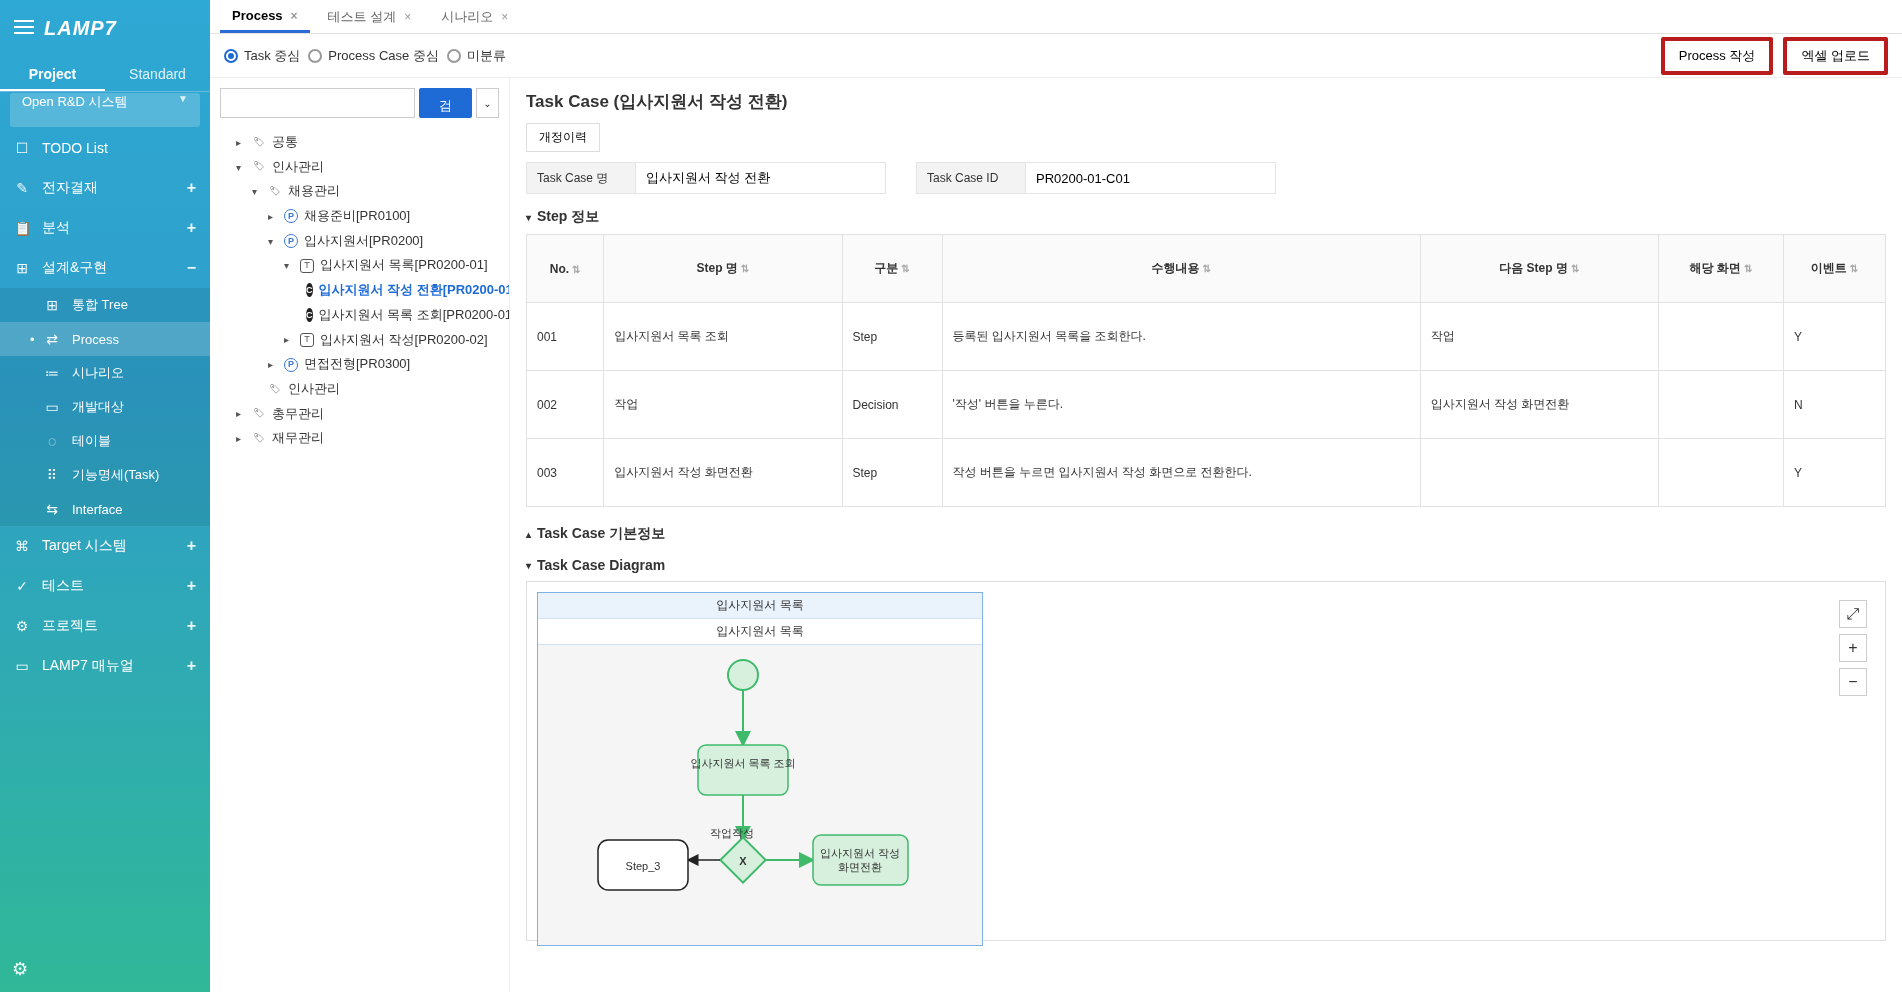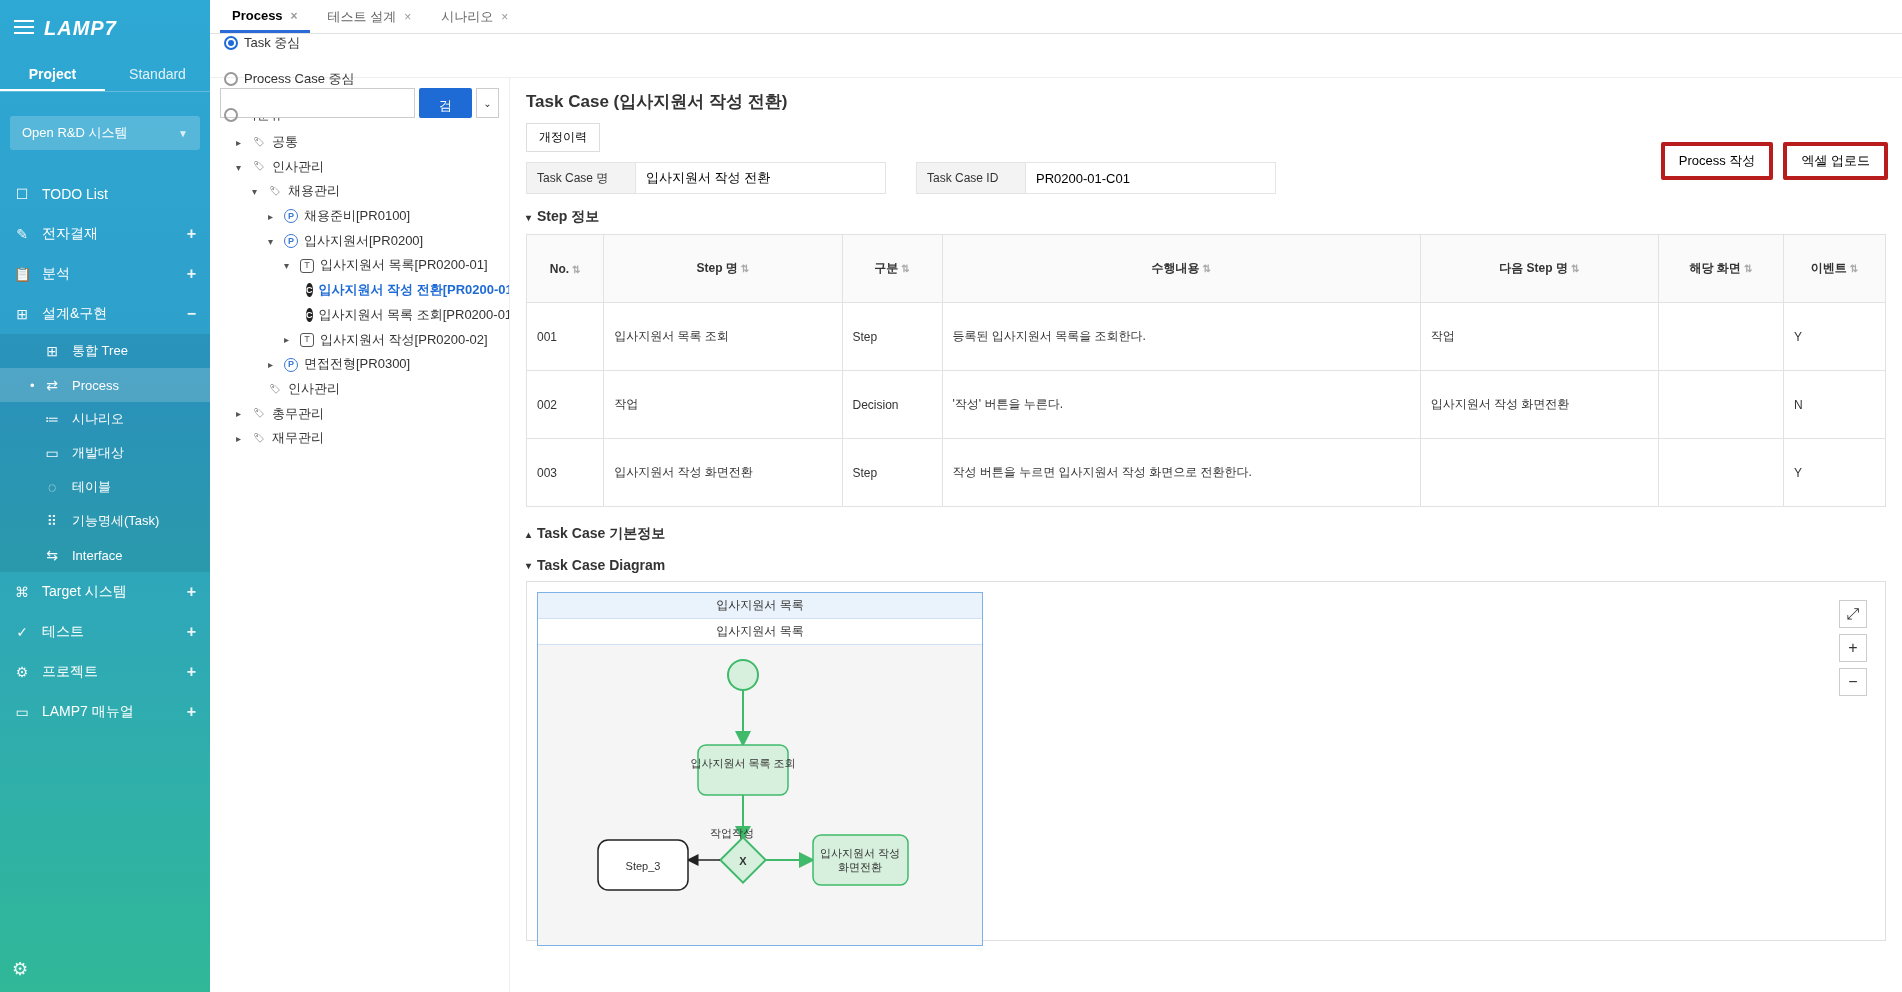--- a/index.html
+++ b/index.html
@@ -8,41 +8,41 @@
 
 
 .sidebar { width:210px; height:100%; background:linear-gradient(180deg,#2ea8d4 0%,#2e9fc9 40%,#30b898 100%); color:#fff; display:flex; flex-direction:column; }
 .sb-top { display:flex; align-items:center; height:56px; padding:0 14px; gap:10px; }
 .hamburger { width:20px; height:16px; cursor:pointer; }
 .hamburger span{ display:block; height:2px; background:#fff; margin-bottom:4px; }
 .logo { font-size:20px; font-weight:700; font-style:italic; letter-spacing:1px; }
 .sb-tabs { display:flex; height:36px; border-bottom:1px solid rgba(255,255,255,.25);}
 .sb-tab { flex:1; text-align:center; line-height:36px; font-size:14px; opacity:.85; cursor:pointer;}
 .sb-tab.active{ font-weight:700; opacity:1; border-bottom:2px solid #fff; }
-.sb-select { margin:24px 10px; height:34px; background:rgba(255,255,255,.2); border-radius:3px; display:flex; align-items:center; padding:0 12px; justify-content:space-between; cursor:pointer;gap:47px;}
+.sb-select { margin:1px 10px; height:34px; background:rgba(255,255,255,.2); border-radius:3px; display:flex; padding:0 12px; justify-content:space-between; cursor:pointer;gap:47px;}
 .sb-select .chev{ font-size:10px; opacity:.8;}
 .sb-nav { flex:1; overflow:auto; }
 .nav-item { display:flex; align-items:center; height:40px; padding:0 14px; gap:12px; cursor:pointer; }
 .nav-item.top { font-size:14px; }
 .nav-item .icn { width:16px; text-align:center; opacity:.95; font-size:14px;}
 .nav-item .plus { margin-left:auto; opacity:.9; font-weight:700; font-size:16px;}
 .nav-sub { background:rgba(0,0,0,.08); }
 .nav-sub .nav-item{ height:34px; padding-left:44px; font-size:13px; }
 .nav-sub .nav-item.active{ background:rgba(255,255,255,.18); }
 .nav-sub .nav-item.active::before{ content:"•"; position:absolute; margin-left:-14px; }
 .sb-footer{ padding:12px; }
 .gear{ font-size:18px; opacity:.9; cursor:pointer;}
 
 
 .main { flex:1; display:flex; flex-direction:column; height:100%; }
 .tabs { height:34px; display:flex; align-items:flex-end; border-bottom:1px solid #e2e2e2; padding:0 10px; gap:6px;}
 .tab { padding:8px 12px 7px; font-size:13px; color:#666; cursor:pointer; display:flex; gap:8px; align-items:center;}
 .tab.active{ font-weight:700; color:#000; border-bottom:3px solid #2a6bd8; }
 .tab .x{ color:#999; font-size:12px;}
-.toolbar{ height:44px; display:flex; align-items:flex-start; padding:0 14px; gap:18px; border-bottom:1px solid #eee;flex-direction:column;}
+.toolbar{ height:44px; display:flex; align-items:center; padding:0 14px; gap:8px; border-bottom:1px solid #eee;}
 .radio{ display:flex; align-items:center; gap:6px; cursor:pointer; font-size:13px;}
 .rdot{ width:14px; height:14px; border-radius:50%; border:2px solid #999; display:inline-block; position:relative;}
 .radio.sel .rdot{ border-color:#1e6bd6;}
 .radio.sel .rdot::after{ content:""; position:absolute; inset:2px; border-radius:50%; background:#1e6bd6;}
 .toolbar-right{ margin-left:auto; display:flex; gap:10px;}
 .btn{ padding:6px 14px; border:4px solid #b91c1c; background:#fff; border-radius:2px; cursor:pointer; font-size:13px;}
 .btn.primary{ background:#1e6bd6; border-color:#1e6bd6; color:#fff;}
 .content{ flex:1; display:flex; overflow:hidden;}
 .left-pane{ width:300px; border-right:1px solid #eee; padding:10px; overflow:auto;}
 .search-row{ display:flex; gap:4px; margin-bottom:12px;}

